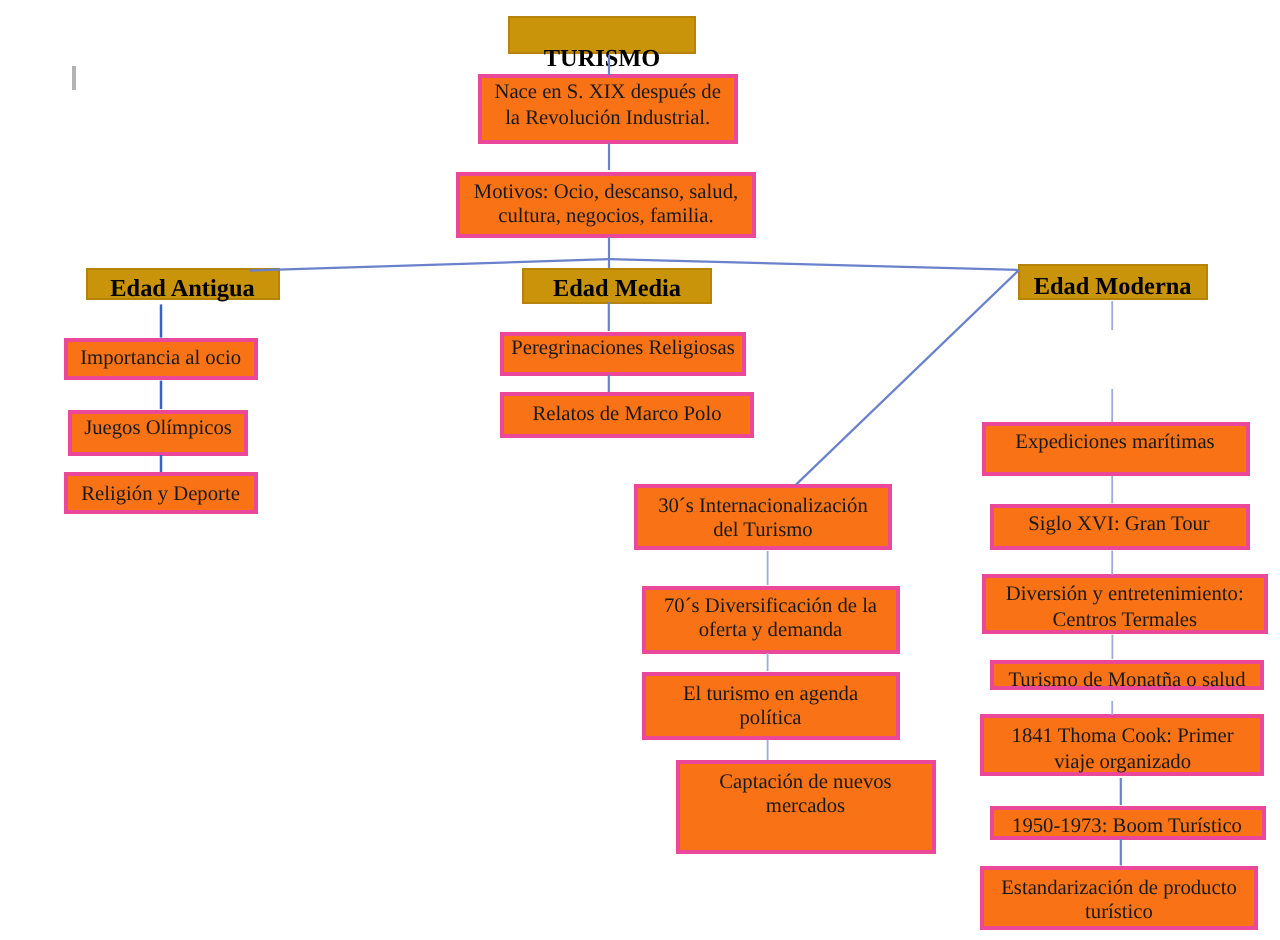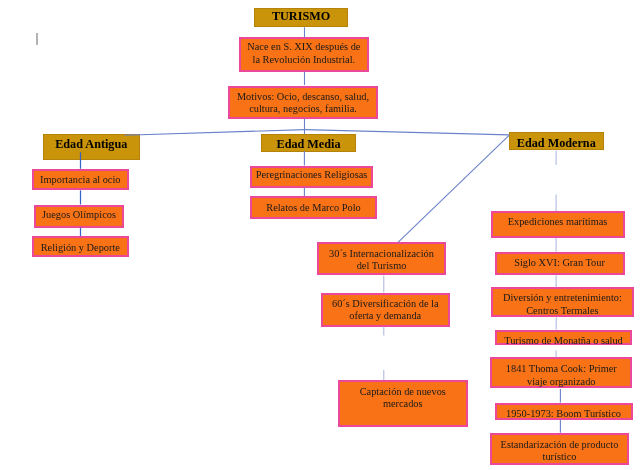--- a/index.html
+++ b/index.html
@@ -13,32 +13,32 @@
   .hdr{background:#c9930a;border:1px solid #b5820a;font-weight:bold;
        font-size:12.2px;line-height:13.8px;color:#000000;}
   .leaf{background:#f97316;border:2px solid #ec4899;
         font-size:10.35px;line-height:12.4px;}
   #caret{position:absolute;left:36.1px;top:32.9px;width:1.9px;height:12.2px;background:#b3b3b3;}
 </style>
 </head>
 <body>
 
 <div id="stage">
-  <div class="node hdr" style="left:254px;top:8.1px;width:94.1px;height:19px;padding-top:1px">
+  <div class="node hdr" style="left:254px;top:8.1px;width:94.1px;height:19px;padding-top:14px">
       <span>TURISMO</span>
     </div>
   <div class="node leaf" style="left:238.5px;top:37.4px;width:130.7px;height:34.4px;padding-top:1.9px">
       <span>Nace en S. XIX después de</span>
       <span>la Revolución Industrial.</span>
     </div>
   <div class="node leaf" style="left:228px;top:85.8px;width:150px;height:33px;padding-top:3px">
       <span>Motivos: Ocio, descanso, salud,</span>
       <span>cultura, negocios, familia.</span>
     </div>
-  <div class="node hdr" style="left:43px;top:134px;width:96.5px;height:26px;padding-top:3.3px">
+  <div class="node hdr" style="left:43px;top:134px;width:96.5px;height:16px;padding-top:3.3px">
       <span>Edad Antigua</span>
     </div>
   <div class="node hdr" style="left:261px;top:134.4px;width:95px;height:17.6px;padding-top:2.8px">
       <span>Edad Media</span>
     </div>
   <div class="node hdr" style="left:509px;top:132.1px;width:94.6px;height:18.4px;padding-top:3.6px">
       <span>Edad Moderna</span>
     </div>
   <div class="node leaf" style="left:31.8px;top:168.7px;width:97px;height:21.5px;padding-top:3.7px">
       <span>Importancia al ocio</span>
@@ -53,22 +53,26 @@
       <span>Peregrinaciones Religiosas</span>
     </div>
   <div class="node leaf" style="left:250px;top:196px;width:127px;height:23px;padding-top:3.7px">
       <span>Relatos de Marco Polo</span>
     </div>
   <div class="node leaf" style="left:317px;top:242.2px;width:129px;height:33.3px;padding-top:3.7px">
       <span>30´s Internacionalización</span>
       <span>del Turismo</span>
     </div>
   <div class="node leaf" style="left:320.5px;top:292.5px;width:129.5px;height:34px;padding-top:3.5px">
-      <span>60´s Diversificación de la</span>
+      <span>70´s Diversificación de la</span>
       <span>oferta y demanda</span>
+    </div>
+  <div class="node leaf" style="left:320.5px;top:335.5px;width:129.5px;height:34.5px;padding-top:4.1px">
+      <span>El turismo en agenda</span>
+      <span>política</span>
     </div>
   <div class="node leaf" style="left:338px;top:380px;width:129.5px;height:47px;padding-top:3.9px">
       <span>Captación de nuevos</span>
       <span>mercados</span>
     </div>
   <div class="node leaf" style="left:490.5px;top:211px;width:134px;height:27px;padding-top:3.4px">
       <span>Expediciones marítimas</span>
     </div>
   <div class="node leaf" style="left:494.5px;top:251.6px;width:130px;height:23.7px;padding-top:3.4px">
       <span>Siglo XVI: Gran Tour</span>

